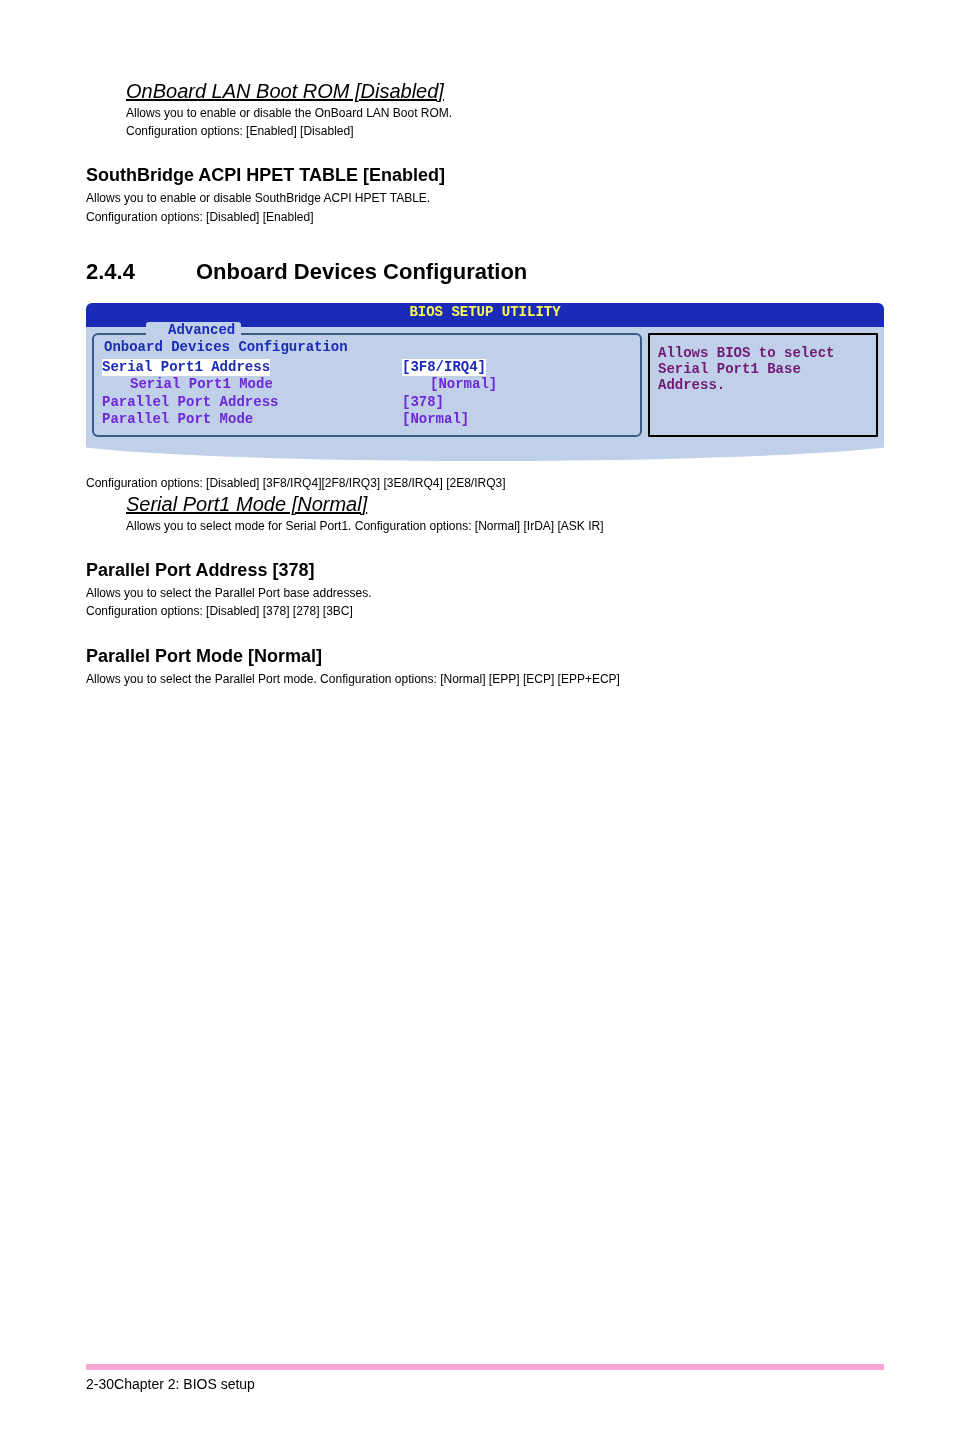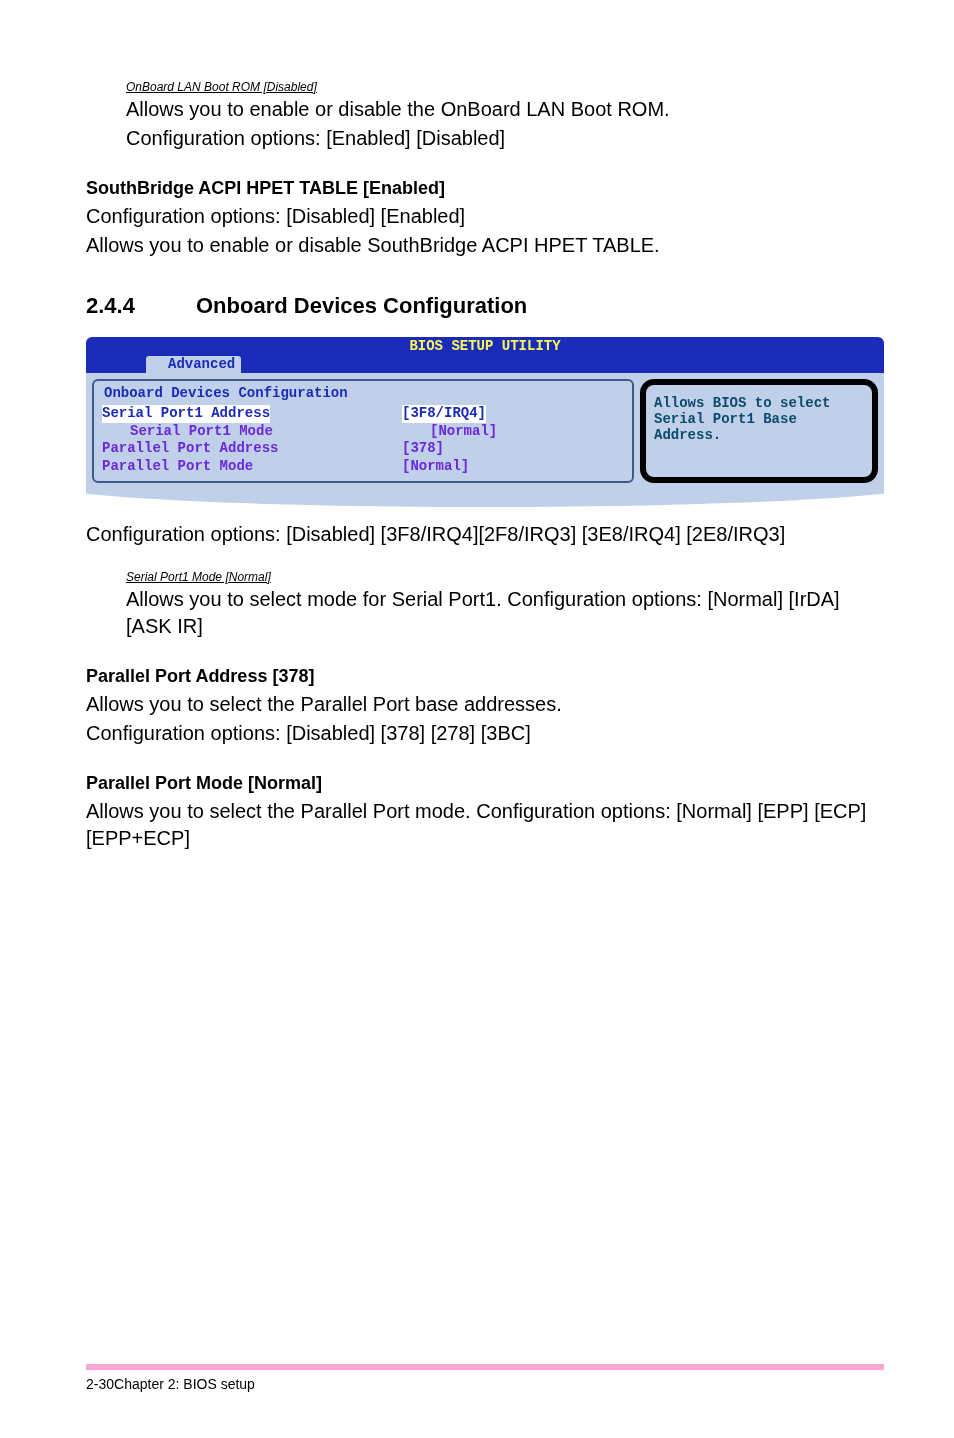--- a/index.html
+++ b/index.html
@@ -15,25 +15,25 @@
     box-sizing: border-box;
     min-height: 1438px;
     position: relative;
   }
   .indent {
     margin-left: 40px;
   }
   .heading-italic-underline {
     font-style: italic;
     text-decoration: underline;
+    font-size: 20px;
+    margin: 0 0 2px 0;
+  }
+  .body-text {
     font-size: 12px;
-    margin: 0 0 2px 0;
-  }
-  .body-text {
-    font-size: 20px;
     line-height: 1.35;
     margin: 0 0 2px 0;
   }
   .h-bold {
     font-weight: bold;
     font-size: 18px;
     margin: 26px 0 4px 0;
   }
   .section-h {
     font-weight: bold;
@@ -49,21 +49,21 @@
     width: 798px;
     height: auto;
     font-family: "Courier New", monospace;
     font-weight: bold;
     font-size: 14px;
     color: #fff;
     margin-bottom: 8px;
   }
   .bios-header {
     background: #1a2bb8;
-    height: 36px;
+    height: 24px;
     border-radius: 6px 6px 0 0;
     position: relative;
     display: flex;
     align-items: stretch;
   }
   .bios-title {
     position: absolute;
     left: 0; right: 0;
     text-align: center;
     top: 1px;
@@ -89,25 +89,25 @@
   }
   .bios-left {
     flex: 1;
     border: 2px solid #3a5b8a;
     border-radius: 6px;
     margin: 6px 6px 6px 6px;
     padding: 4px 8px 6px 8px;
   }
   .bios-right {
     width: 210px;
-    border: 6px solid #000000;
-    border-radius: 14px;
+    border: 2px solid #000000;
+    border-radius: 1px;
     margin: 6px 6px 6px 0;
     padding: 10px 8px 6px 8px;
-    color: #0c4a6e;
+    color: #701a75;
   }
   .bios-line {
     display: flex;
     line-height: 1.25;
   }
   .bios-label {
     width: 300px;
   }
   .bios-group-title {
     color: #1a2bb8;
@@ -156,22 +156,22 @@
 
 <div class="page">
 
   <div class="indent">
     <p class="heading-italic-underline">OnBoard LAN Boot ROM [Disabled]</p>
     <p class="body-text">Allows you to enable or disable the OnBoard LAN Boot ROM.</p>
     <p class="body-text">Configuration options: [Enabled] [Disabled]</p>
   </div>
 
   <p class="h-bold">SouthBridge ACPI HPET TABLE [Enabled]</p>
+  <p class="body-text">Allows you to enable or disable SouthBridge ACPI HPET TABLE.</p>
   <p class="body-text">Configuration options: [Disabled] [Enabled]</p>
-  <p class="body-text">Allows you to enable or disable SouthBridge ACPI HPET TABLE.</p>
 
   <h2 class="section-h">
     <span class="section-num">2.4.4</span><span>Onboard Devices Configuration</span>
   </h2>
 
   <div class="bios-box">
     <div class="bios-header">
       <div class="bios-title">BIOS SETUP UTILITY</div>
       <div class="bios-tab">Advanced</div>
     </div>
@@ -198,21 +198,21 @@
       </div>
       <div class="bios-right">
         <div>Allows BIOS to select Serial Port1 Base Address.</div>
       </div>
     </div>
     <div class="bios-bottom-curve"></div>
   </div>
 
   <p class="body-text">Configuration options: [Disabled] [3F8/IRQ4][2F8/IRQ3] [3E8/IRQ4] [2E8/IRQ3]</p>
 
-  <div class="indent" style="margin-top:22px">
+  <div class="indent" style="margin-top:2px">
     <p class="heading-italic-underline">Serial Port1 Mode [Normal]</p>
     <p class="body-text">Allows you to select mode for Serial Port1. Configuration options: [Normal] [IrDA] [ASK IR]</p>
   </div>
 
   <p class="h-bold">Parallel Port Address [378]</p>
   <p class="body-text">Allows you to select the Parallel Port base addresses.</p>
   <p class="body-text">Configuration options: [Disabled] [378] [278] [3BC]</p>
 
   <p class="h-bold">Parallel Port Mode [Normal]</p>
   <p class="body-text">Allows you to select the Parallel Port  mode. Configuration options: [Normal] [EPP] [ECP] [EPP+ECP]</p>

